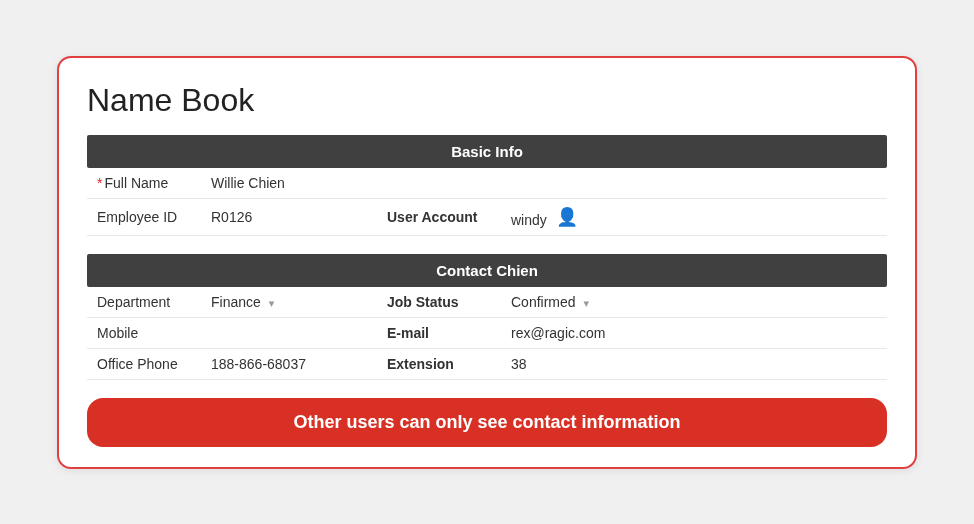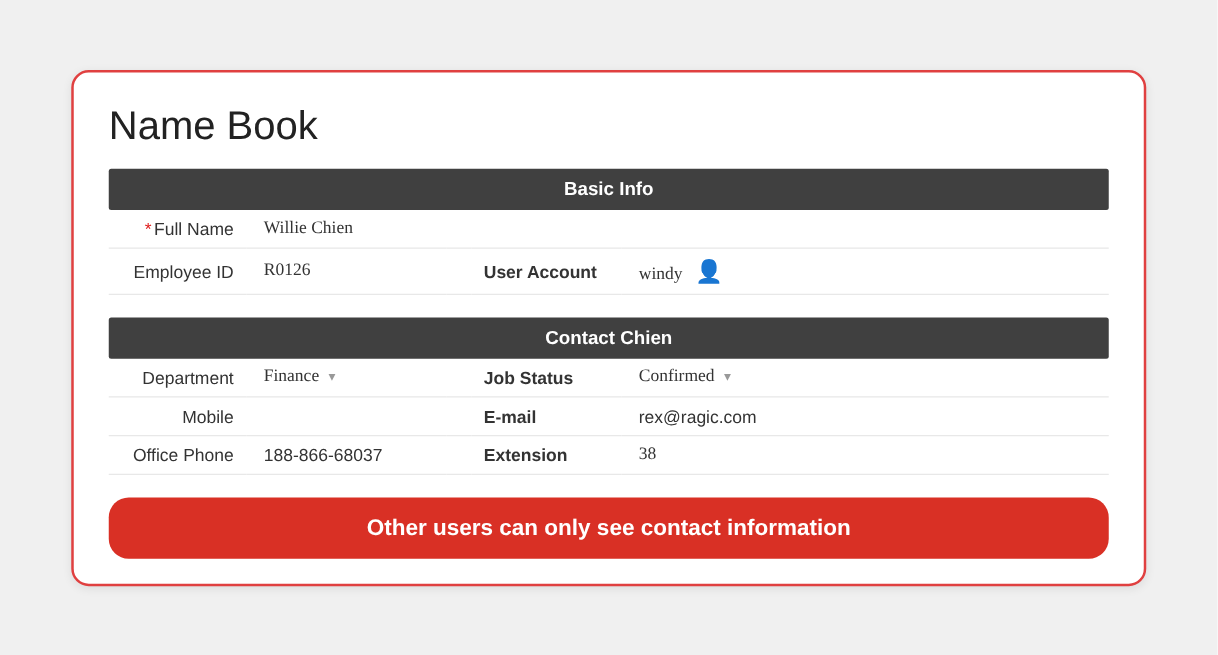--- a/index.html
+++ b/index.html
@@ -47,30 +47,29 @@
     }
 
     .field-row td {
       padding: 7px 10px;
       border-bottom: 1px solid #e8e8e8;
       font-size: 14px;
       color: #333;
     }
 
     .field-label {
-      text-align: right;
+      text-align: left;
       color: #555;
       width: 110px;
       white-space: nowrap;
     }
 
     .field-value {
       color: #222;
       padding-left: 14px !important;
-      font-family: Liberation Serif, serif;
     }
 
     .required-star {
       color: #e02020;
       margin-right: 2px;
     }
 
     .field-value-link {
       color: #1e9be0;
       padding-left: 14px !important;

